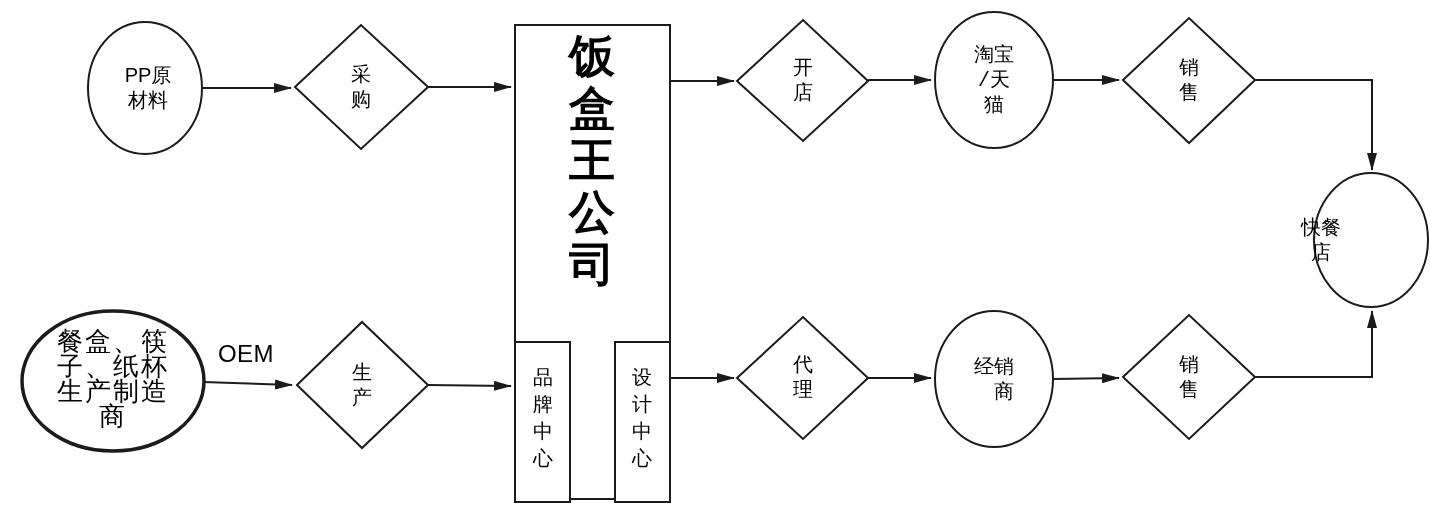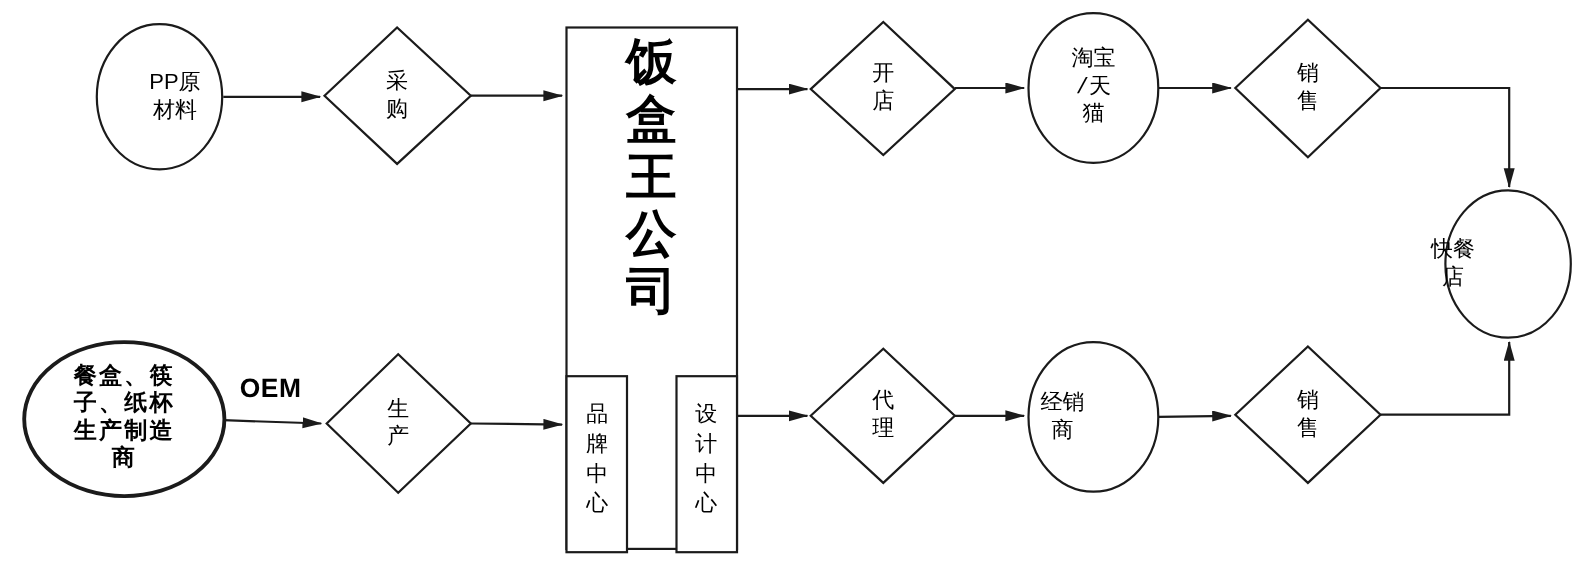--- a/index.html
+++ b/index.html
@@ -15,22 +15,22 @@
     position:absolute;
     transform:translate(-50%,-50%);
     white-space:pre-line;
     text-align:center;
     color:#000000;
     font-size:20px;
     line-height:25px;
   }
   .lbl.big{font-size:46px;line-height:52px;font-weight:bold;}
   .lbl.vert4{line-height:27px;}
-  .lbl.manu{font-size:21px;line-height:25px;letter-spacing:2px;font-weight:bold;}
-  .lbl.oem{font-size:24px;line-height:24px;font-weight:bold;letter-spacing:0.5px;}
+  .lbl.manu{font-size:26px;line-height:25px;letter-spacing:2px;}
+  .lbl.oem{font-size:24px;line-height:24px;font-weight:normal;letter-spacing:0.5px;}
 </style>
 </head>
 <body>
 
 <div class="stage">
 
   <svg width="1430" height="531" viewBox="0 0 1430 531">
     <defs>
       <marker id="ah" markerUnits="userSpaceOnUse" markerWidth="20" markerHeight="12" refX="17" refY="5" orient="auto">
         <path d="M0,0 L18,5 L0,10 Z" fill="#1b1b1b"></path>
@@ -66,21 +66,21 @@
       <ellipse cx="1371" cy="240" rx="57" ry="67"></ellipse>
 
       <ellipse cx="113" cy="381" rx="91" ry="70" stroke-width="3.5"></ellipse>
       <polygon points="297,385 362,322 428,385 362,448"></polygon>
       <polygon points="737,378 803,317 868,378 803,439"></polygon>
       <ellipse cx="994" cy="379" rx="59" ry="68"></ellipse>
       <polygon points="1123,377 1189,315 1255,377 1189,439"></polygon>
     </g>
   </svg>
 
-  <div class="lbl" style="left:159px;top:88px;text-align:center;">PP原
+  <div class="lbl" style="left:148px;top:88px;text-align:center;">PP原
 材料</div>
   <div class="lbl" style="left:361px;top:87px;">采
 购</div>
   <div class="lbl big" style="left:592px;top:160px;">饭
 盒
 王
 公
 司</div>
   <div class="lbl vert4" style="left:543px;top:418px;">品
 牌
@@ -101,18 +101,18 @@
 店</div>
   <div class="lbl manu" style="left:113px;top:379px;">餐盒、筷
 子、纸杯
 生产制造
 商</div>
   <div class="lbl oem" style="left:246px;top:354px;">OEM</div>
   <div class="lbl" style="left:362px;top:385px;">生
 产</div>
   <div class="lbl" style="left:803px;top:377px;">代
 理</div>
-  <div class="lbl" style="left:966px;top:379px;">经销
+  <div class="lbl" style="left:994px;top:379px;text-align:right;">经销
 商</div>
   <div class="lbl" style="left:1189px;top:377px;">销
 售</div>
 
 </div>
 
 </body></html>

